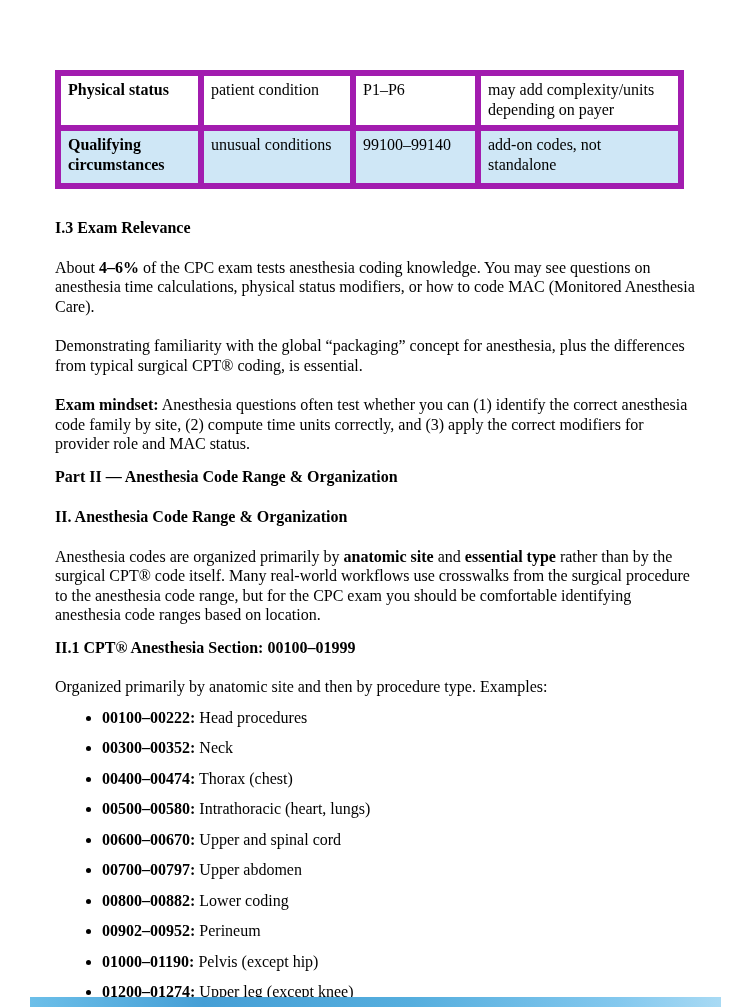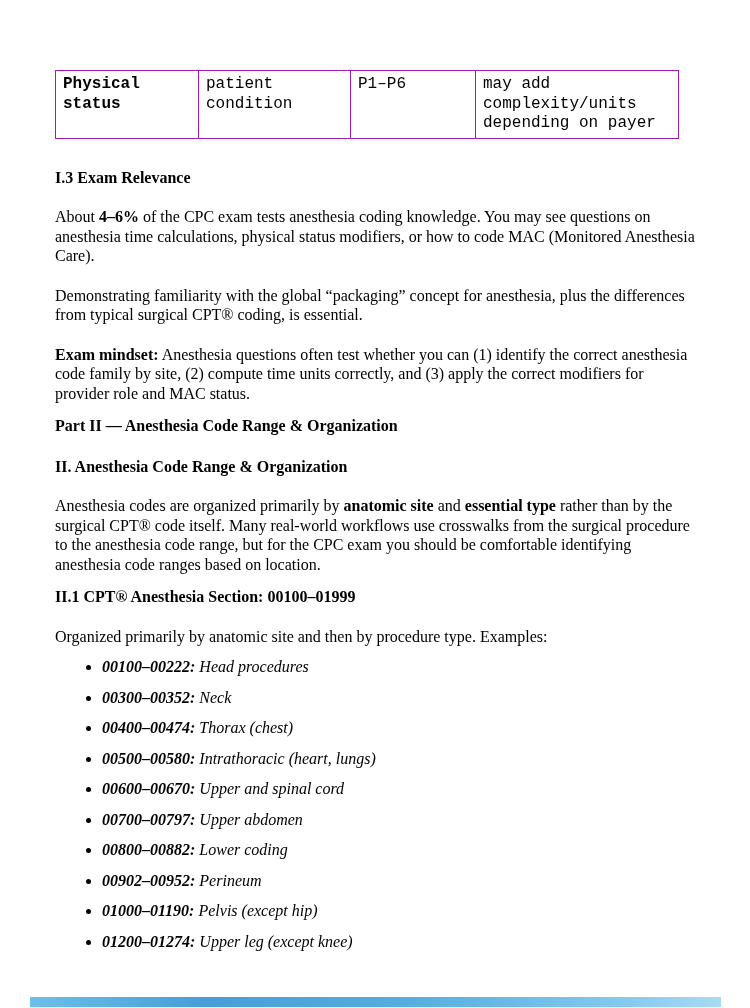--- a/index.html
+++ b/index.html
@@ -20,43 +20,42 @@
     top: 70px;
     width: 645px;
   }
   
   table.doc-table {
     border-collapse: collapse;
     table-layout: fixed;
     width: 623px;
   }
   .doc-table td {
-    border: 1px solid #a21caf;
+    border: 6px solid #a21caf;
     vertical-align: top;
     padding: 4px 8px 4px 7px;
     line-height: 19.5px;
-    font-family: Liberation Mono, monospace;
   }
   .doc-table tr.r0 td { height: 41px; }
   .doc-table tr.r1 td { height: 44px; }
   .doc-table tr.hl td { background: #cfe7f6; }
   .doc-table td.b { font-weight: bold; }
   
   .h { font-weight: bold; margin: 13px 0 0 0; }
   .h.after-table { margin-top: 29px; }
   .h.mt-11 { margin-top: 21px; }
   .p { margin: 20px 0 0 0; }
   b { font-weight: bold; }
   
   ul.code-list {
     margin: 11px 0 0 0;
     padding: 0 0 0 47px;
     list-style: disc;
   }
-  ul.code-list li { margin: 0; font-style: italic; }
+  ul.code-list li { margin: 0; }
   ul.code-list li + li { margin-top: 11px; }
   
   .bottom-strip {
     position: absolute;
     left: 30px;
     width: 691px;
     bottom: 1px;
     height: 10px;
     background: linear-gradient(90deg, #6cbfe9 0%, #459fd6 25%, #55aede 55%, #83c8ee 85%, #a8daf4 100%);
   }
@@ -73,20 +72,26 @@
           <col style="width:152px">
           <col style="width:125px">
           <col style="width:203px">
       </colgroup>
       <tbody>
         <tr class="r0">
           <td class="b">Physical status</td>
           <td>patient condition</td>
           <td>P1–P6</td>
           <td>may add complexity/units depending on payer</td>
+        </tr>
+        <tr class="r1 hl">
+          <td class="b">Qualifying circumstances</td>
+          <td>unusual conditions</td>
+          <td>99100–99140</td>
+          <td>add-on codes, not standalone</td>
         </tr>
       </tbody>
     </table>
 
     <p class="h after-table">I.3 Exam Relevance</p>
 
     <p class="p"><span>About </span><b>4–6%</b><span> of the CPC exam tests anesthesia coding knowledge. You may see questions on anesthesia time calculations, physical status modifiers, or how to code MAC (Monitored Anesthesia Care).</span></p>
 
     <p class="p">Demonstrating familiarity with the global “packaging” concept for anesthesia, plus the differences from typical surgical CPT® coding, is essential.</p>
 

